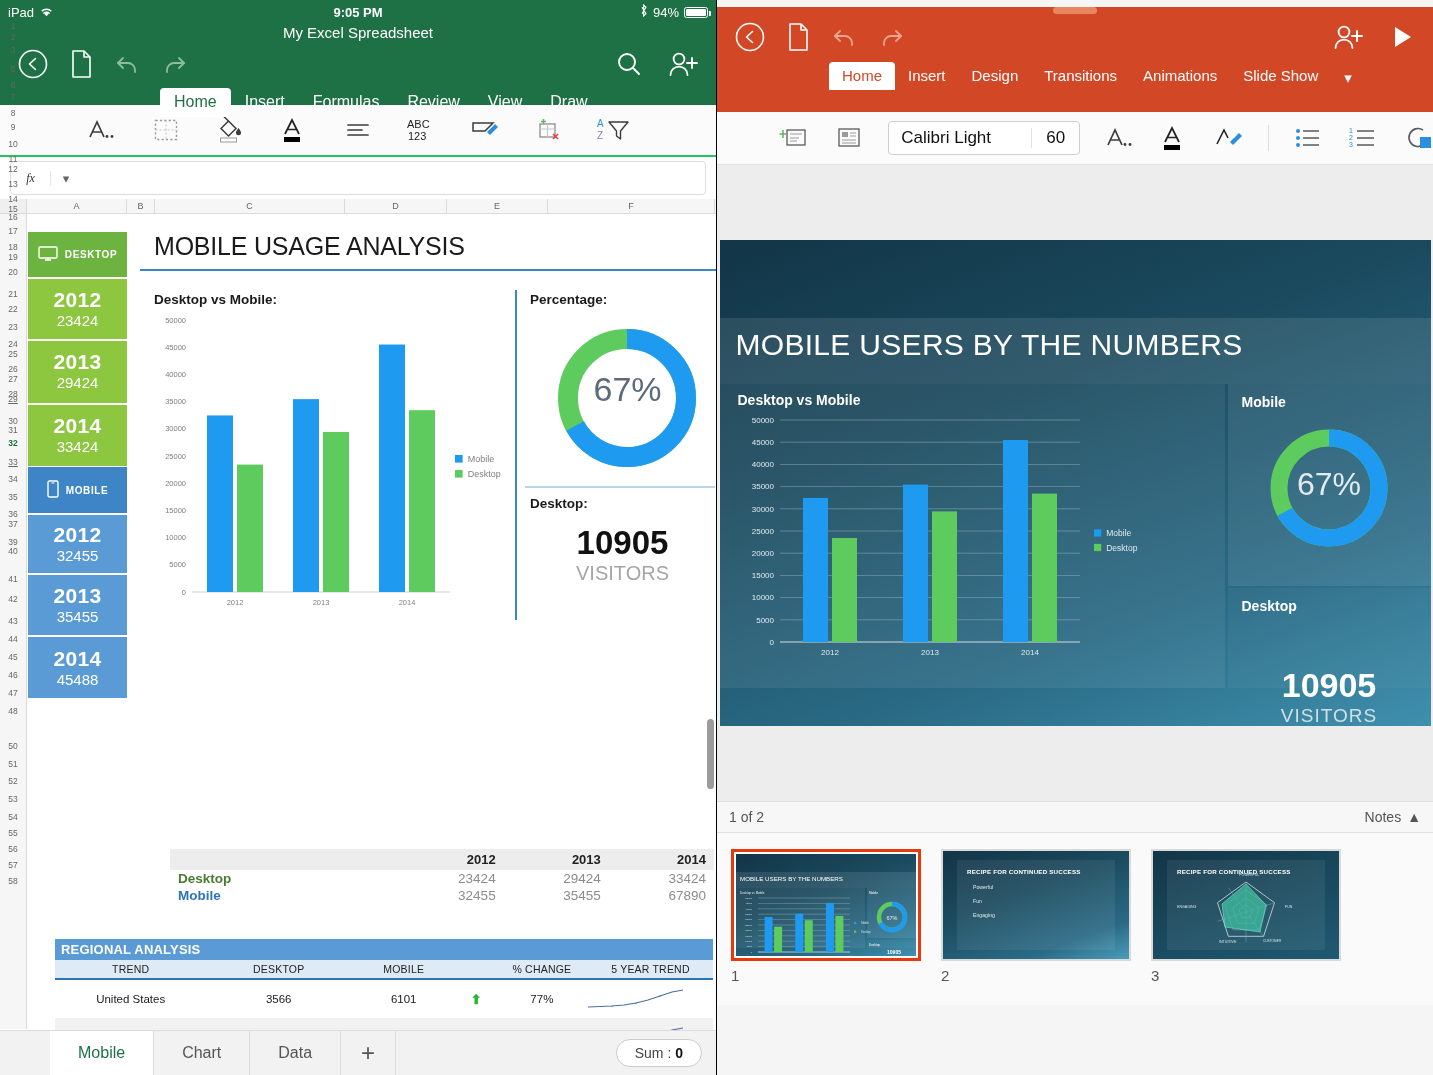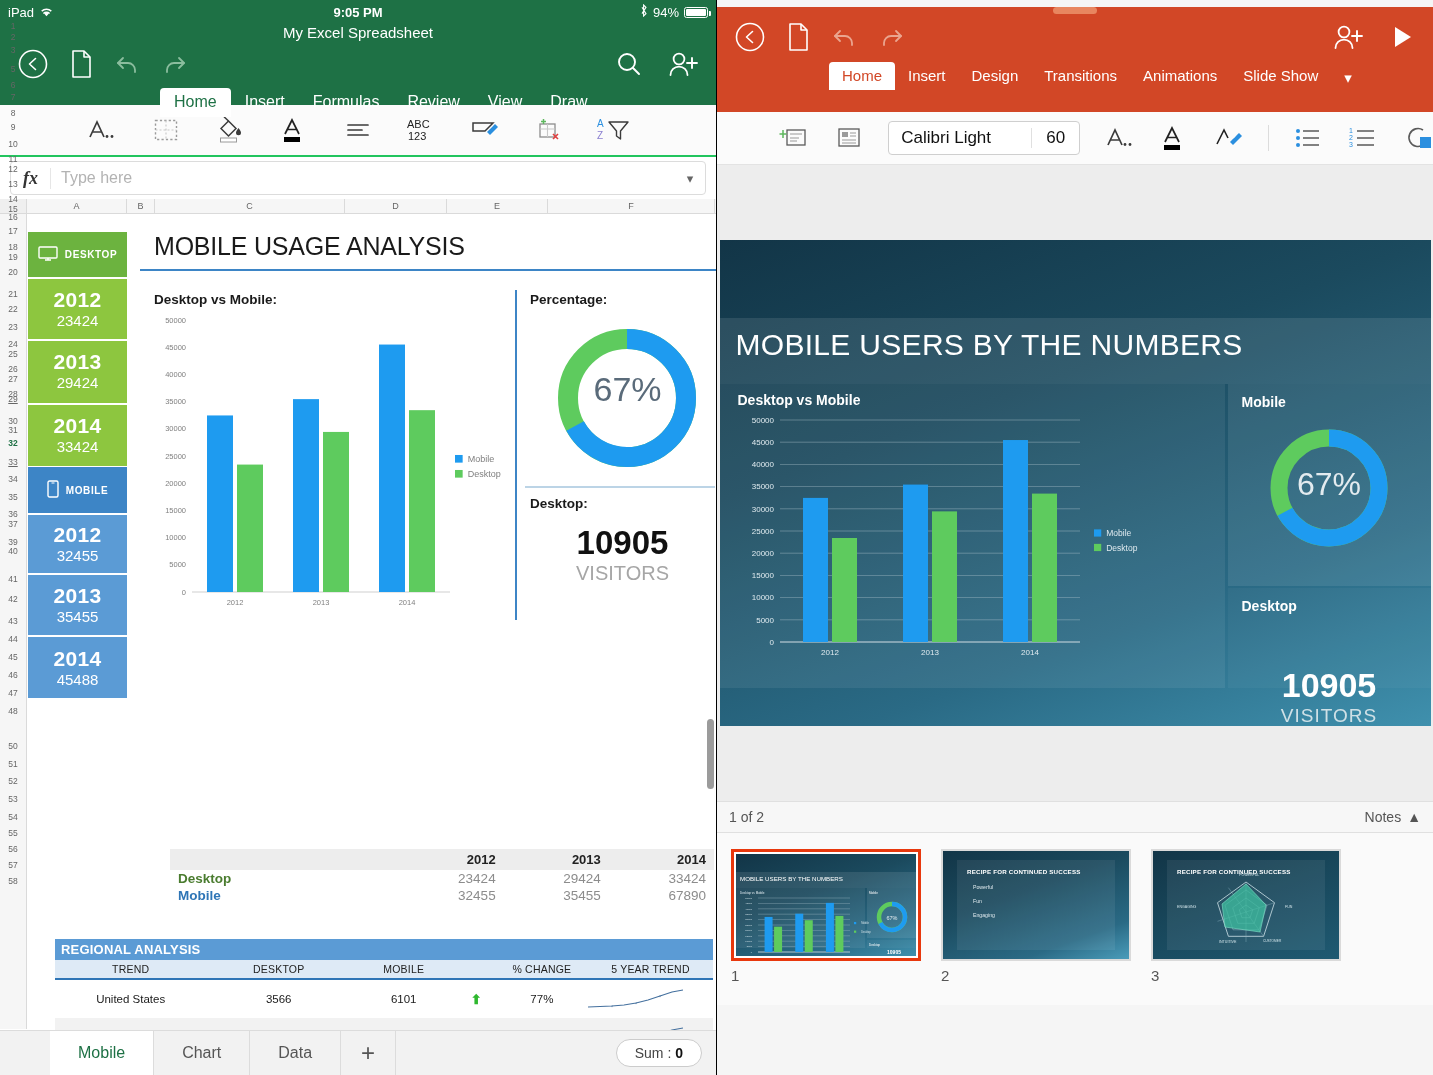--- a/index.html
+++ b/index.html
@@ -28,21 +28,21 @@
   .xl-tabs { display: flex; align-items: flex-end; height: 30px; padding-left: 160px; gap: 0; }
   .xl-tabs .tab { padding: 5px 14px 6px 14px; font-size: 16px; color: #fff; cursor: pointer; border-radius: 4px 4px 0 0; }
   .xl-tabs .tab.active { background: #fff; color: #1e7145; }
   .ppt-tabs .tab.active { background: #fff; color: #d24726; }
 
   .xl-ribbon { height: 52px; background: #fbfbfb; border-bottom: 2px solid #22c55e; display: flex; align-items: center; justify-content: center; gap: 30px; }
   .ribbon-icon { width: 34px; height: 34px; display:flex; align-items:center; justify-content:center; cursor:pointer; }
 
   .xl-formula { height: 42px; background:#fff; display:flex; align-items:center; padding: 0 10px; }
   .fx-box { flex:1; height: 34px; border: 1px solid #dcdcdc; border-radius: 4px; display:flex; align-items:center; background:#fff; }
-  .fx-label { width: 40px; text-align:center; font-style: italic; font-family:"Liberation Serif", serif; font-size: 18px; color:#333; border-right:1px solid #e6e6e6;font-weight:bold; }
+  .fx-label { width: 40px; text-align:center; font-style: italic; font-family:"Liberation Serif", serif; font-size: 12px; color:#333; border-right:1px solid #e6e6e6; }
   .fx-input { flex:1; padding: 0 10px; font-size: 16px; color:#b3b3b3; }
   .fx-chev { width: 30px; text-align:center; color:#666; font-size:13px; }
 
   
   .xl-grid { position: relative; height: 830px; background:#fff; }
   .colhead { display:flex; height: 15px; background:#f6f6f6; border-bottom:1px solid #dadada; font-size:9px; color:#666; }
   .colhead .corner { width:27px; border-right:1px solid #dadada; background:#efefef; }
   .colhead .ch { border-right:1px solid #dadada; display:flex; align-items:center; justify-content:center; }
   .grid-body { display:flex; height: 815px; }
   .rowhead { width:27px; background:#f6f6f6; border-right:1px solid #dadada; font-size:8.5px; color:#666; position:relative; }
@@ -268,21 +268,20 @@
             <text x="0" y="11" font-family="Liberation Sans, sans-serif" font-size="10" fill="#2b8fdf">A</text>
             <text x="0" y="23" font-family="Liberation Sans, sans-serif" font-size="10" fill="#8a7fd0">Z</text>
             <path d="M12 6h19l-7.5 9v8l-4-3v-5Z" stroke="#3b3b3b" stroke-width="1.4" fill="none" stroke-linejoin="round"></path>
           </svg>
       </span>
     </div>
 
     <div class="xl-formula">
       <div class="fx-box">
         <div class="fx-label">fx</div>
-        <div class="fx-input">Type here</div>
         <div class="fx-chev">▾</div>
       </div>
     </div>
 
     <div class="xl-grid">
       <div class="colhead">
         <div class="corner"></div>
         <div class="ch" style="width:100px">A</div>
         <div class="ch" style="width:28px">B</div>
         <div class="ch" style="width:190px">C</div>

